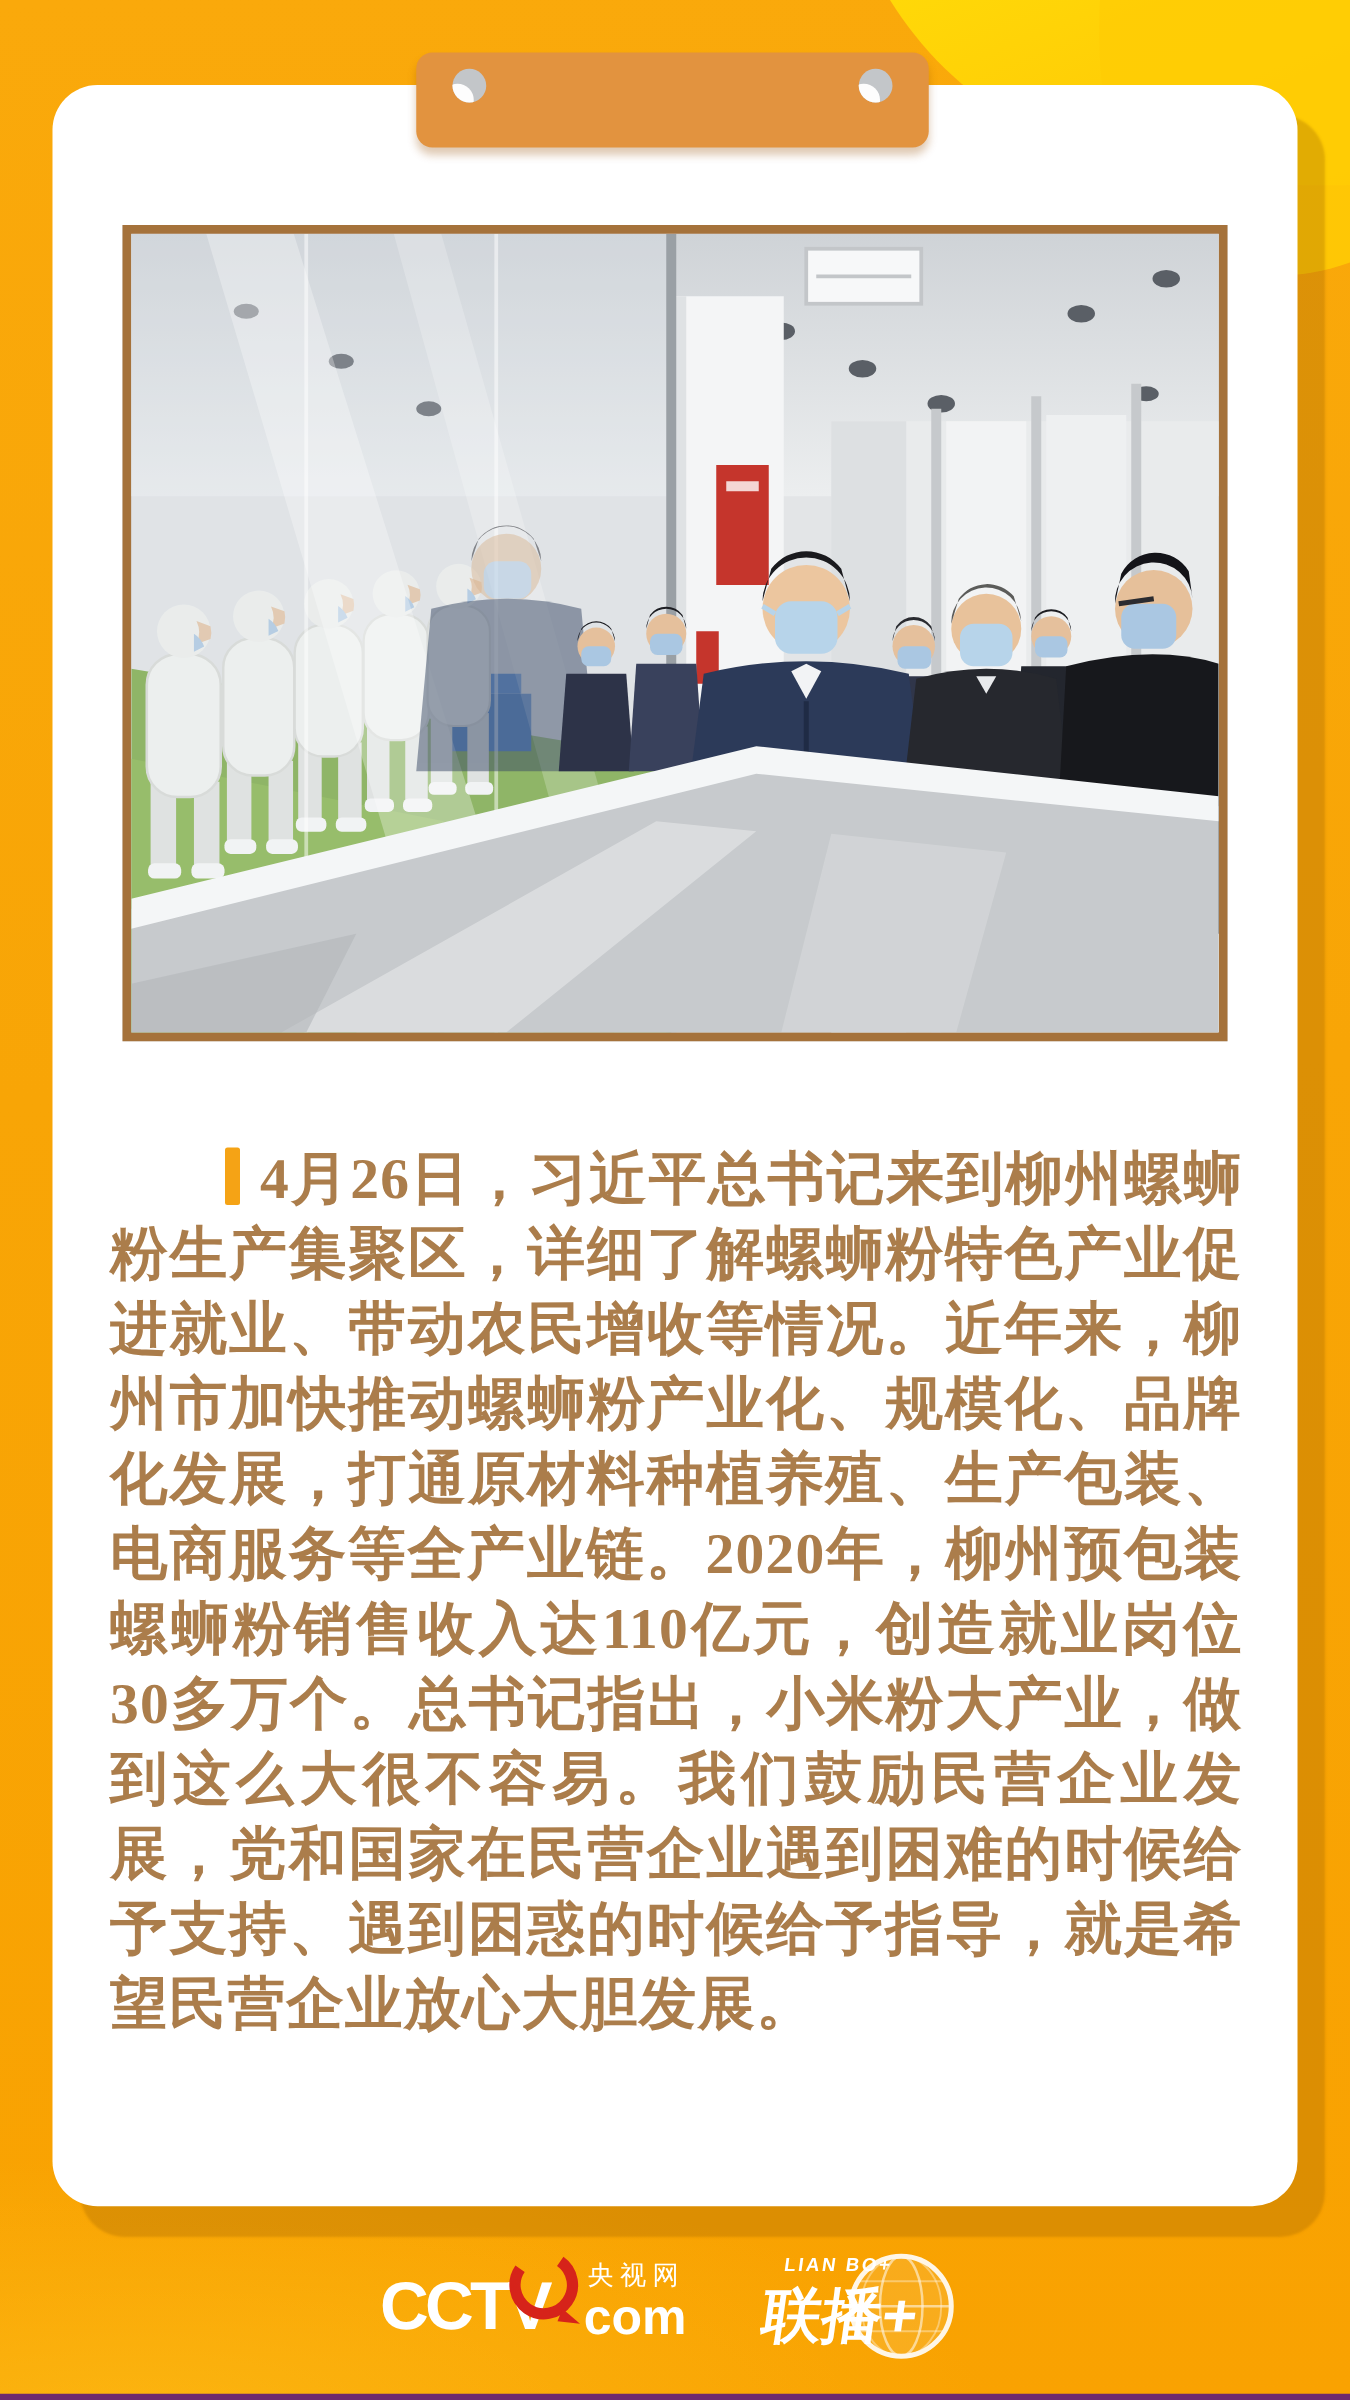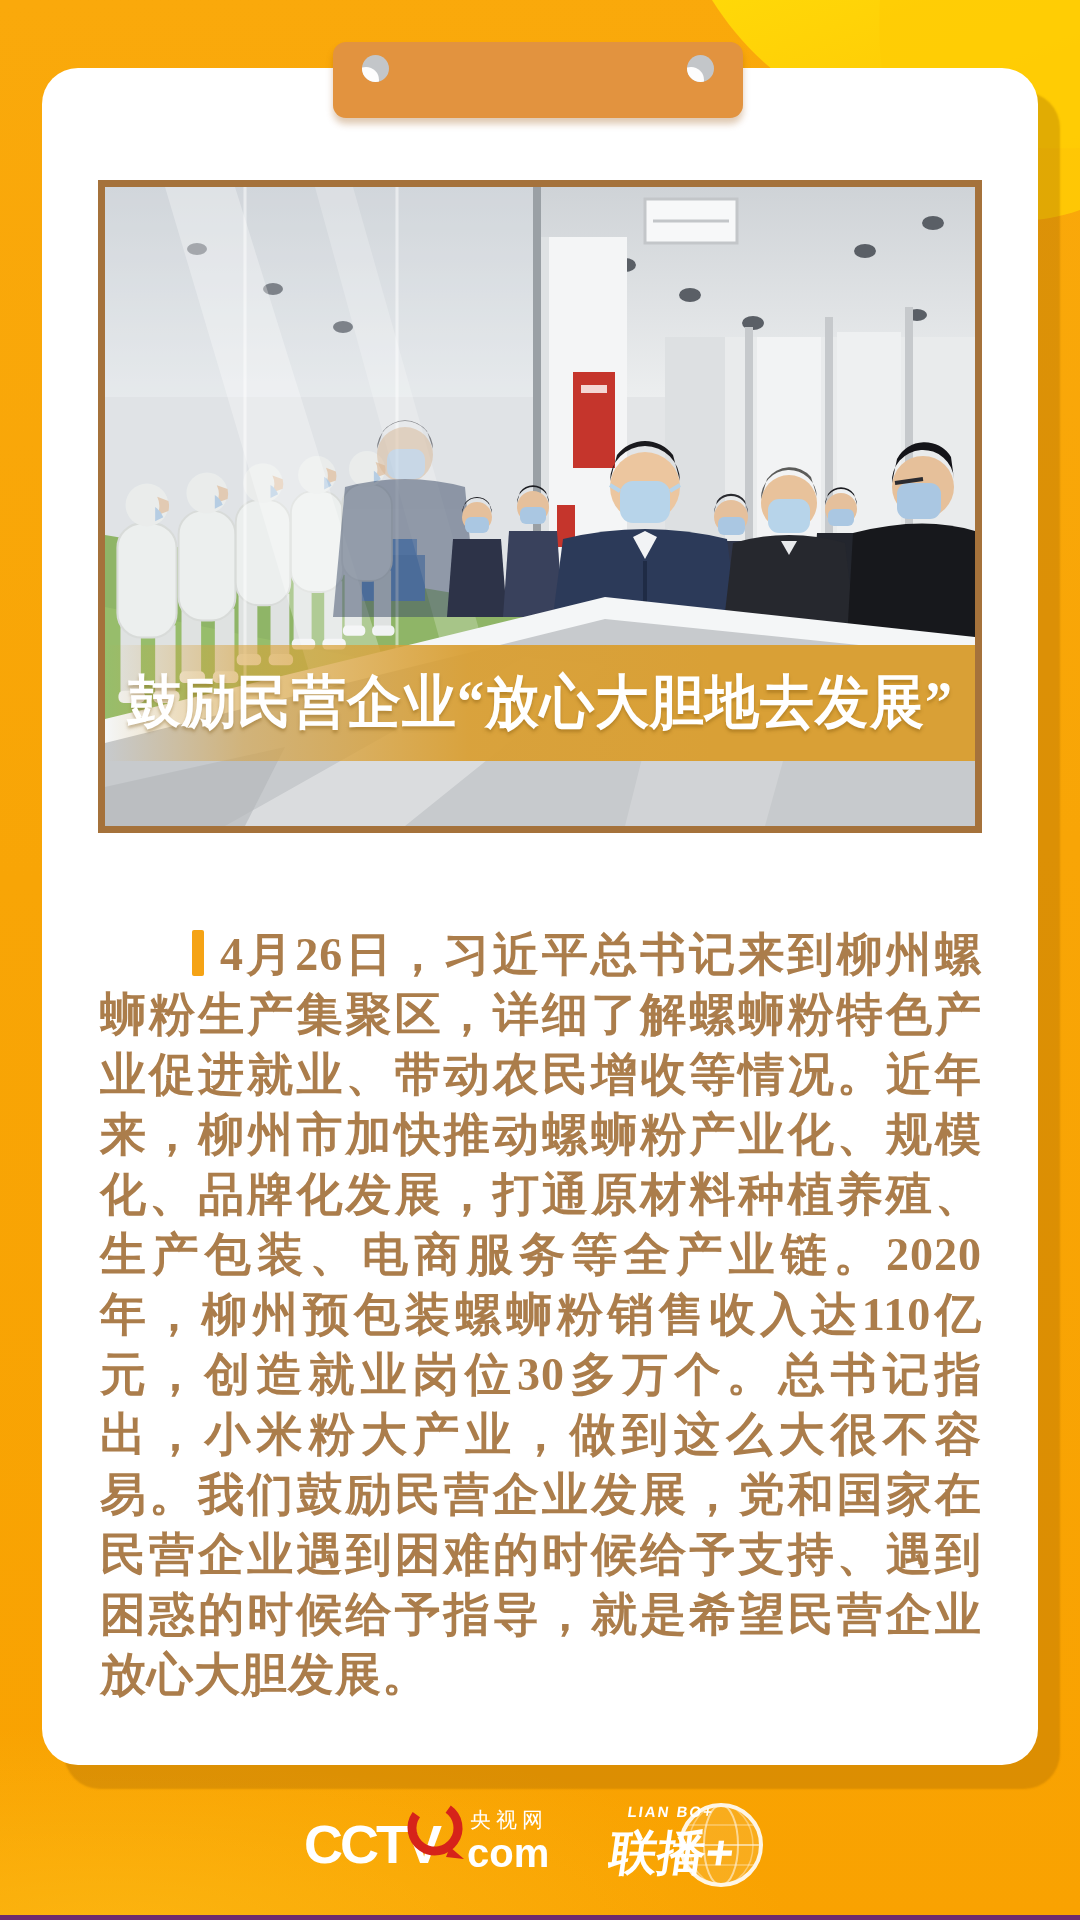--- a/index.html
+++ b/index.html
@@ -31,21 +31,21 @@
     background:linear-gradient(90deg,rgba(217,160,54,0) 0%,rgba(217,160,54,.55) 16%,rgba(217,160,54,.96) 42%,#D9A036 70%,#D9A036 100%);
     display:flex;align-items:center;justify-content:center;}
   .caption-text{color:#FFFFFF;font-size:54px;font-weight:bold;letter-spacing:1px;white-space:nowrap;
     font-family:"Liberation Serif","DejaVu Serif",serif;
     text-shadow:0 2px 3px rgba(120,80,10,.35);transform:scaleY(1.08);}
 
   
   .article{position:absolute;left:46px;top:845px;width:906px;color:#AB7D4B;
     font-family:"Liberation Serif","DejaVu Serif",serif;font-weight:600;
     font-size:46px;line-height:60px;letter-spacing:1px;text-align:justify;}
-  .article p{margin:12px;text-indent:92px;}
+  .article p{margin:0;text-indent:92px;}
   .lead-bar{display:inline-block;width:12px;height:46px;background:#F5A315;border-radius:2px;
     margin-right:16px;vertical-align:-6px;}
 
   
   .footer{position:absolute;left:0;top:1788px;width:1080px;height:110px;display:flex;
     align-items:center;justify-content:center;gap:58px;z-index:2;}
 </style>
 </head>
 <body>
 
@@ -194,23 +194,20 @@
         <path d="M748,346 Q818,328 870,344 L870,560 L736,560 Z" fill="#17181c"></path>
       </g>
 
       <path d="M0,540 L500,418 L870,458 L870,639 L0,639 Z" fill="#c7cacd"></path>
       <path d="M0,532 L500,410 L870,450 L870,470 L500,432 L0,556 Z" fill="#f4f6f7"></path>
       <path d="M120,639 L420,470 L500,478 L300,639 Z" fill="#ffffff" opacity=".35"></path>
       <path d="M560,480 L700,495 L660,639 L520,639 Z" fill="#ffffff" opacity=".18"></path>
       <path d="M0,600 L180,560 L140,639 L0,639 Z" fill="#b2b6b9" opacity=".6"></path>
     </svg>
 
-    <div class="caption-band">
-      <div class="caption-text">鼓励民营企业“放心大胆地去发展”</div>
-    </div>
   </div>
 
   <div class="article">
     <p><span class="lead-bar"></span><span>4月26日，习近平总书记来到柳州螺蛳粉生产集聚区，详细了解螺蛳粉特色产业促进就业、带动农民增收等情况。近年来，柳州市加快推动螺蛳粉产业化、规模化、品牌化发展，打通原材料种植养殖、生产包装、电商服务等全产业链。2020年，柳州预包装螺蛳粉销售收入达110亿元，创造就业岗位30多万个。总书记指出，小米粉大产业，做到这么大很不容易。我们鼓励民营企业发展，党和国家在民营企业遇到困难的时候给予支持、遇到困惑的时候给予指导，就是希望民营企业放心大胆发展。</span></p>
   </div>
 </div>
 
 <div class="footer">
 
   <svg width="246" height="84" viewBox="0 0 246 84" aria-hidden="true">

